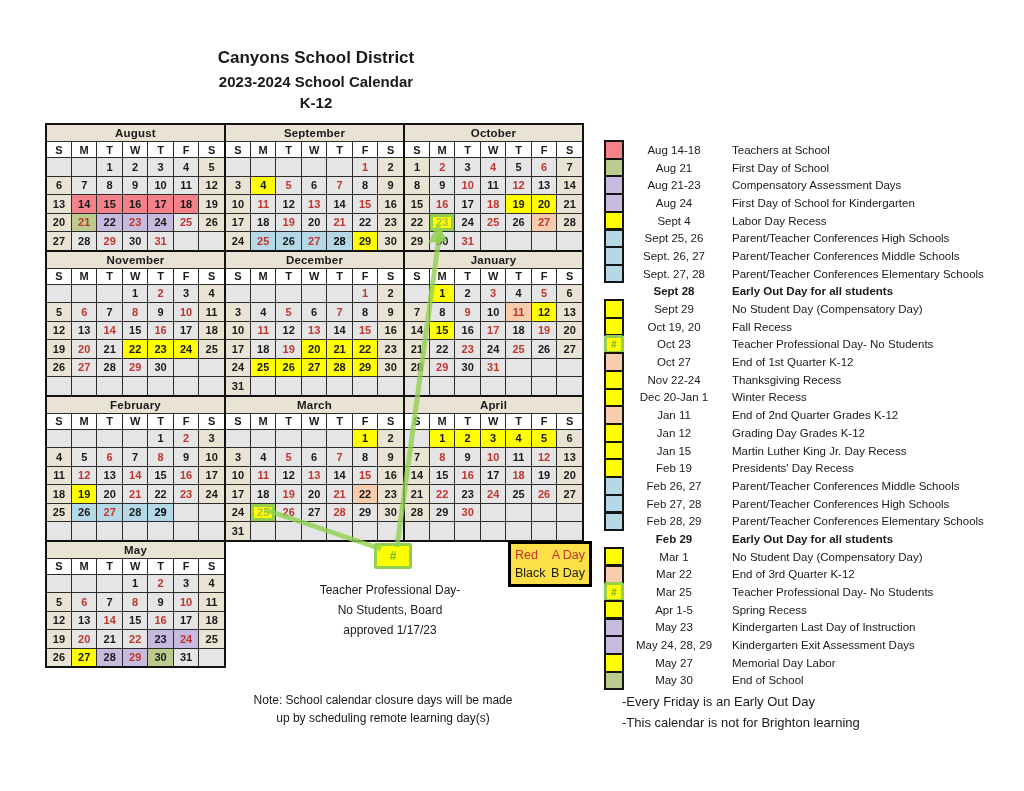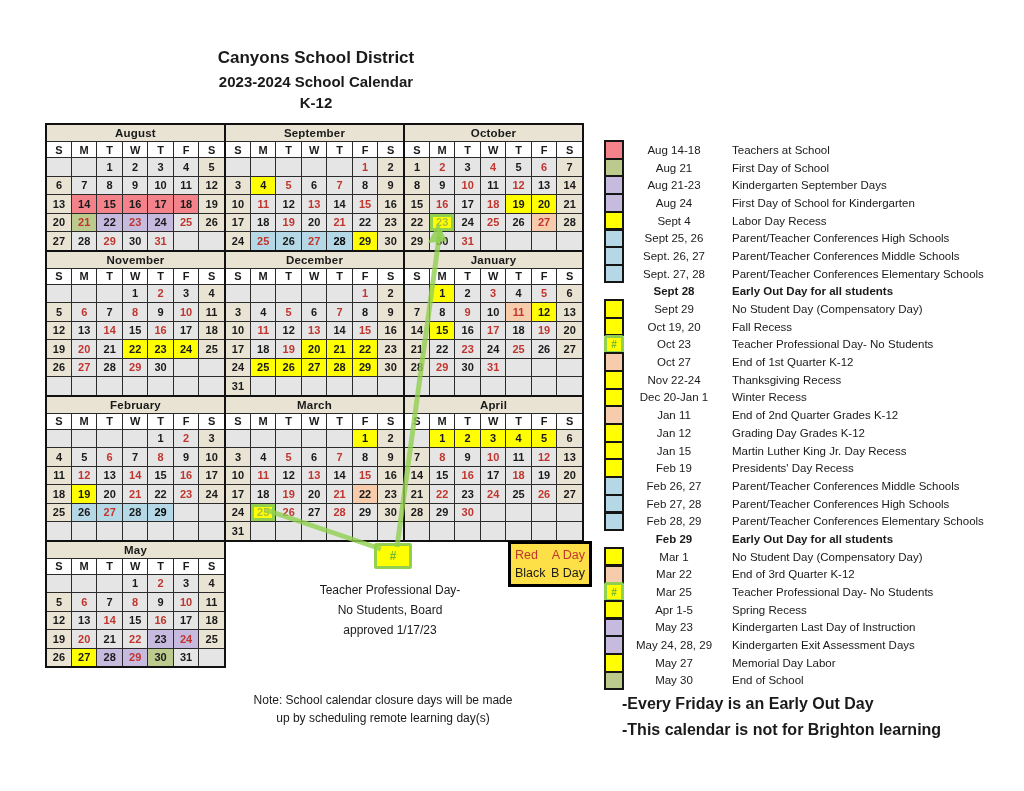--- a/index.html
+++ b/index.html
@@ -66,21 +66,21 @@
   #hash-box{
     position:absolute;left:374px;top:543px;width:32px;height:20px;z-index:3;
     background:var(--yellow);border:3px solid var(--hash_green);border-radius:2px;
     display:flex;align-items:center;justify-content:center;
     color:#76b82a;font-weight:bold;font-size:12px;
   }
   #hash-note{position:absolute;left:290px;top:581px;width:200px;text-align:center;font-size:12px;line-height:1.65;z-index:2;}
 
   
   #note-left{position:absolute;left:248px;top:691px;width:270px;text-align:center;font-size:12px;line-height:1.5;}
-  #notes-right{position:absolute;left:622px;top:691px;font-size:16px;line-height:1.65;font-weight:bold;}
+  #notes-right{position:absolute;left:622px;top:691px;font-size:13px;line-height:1.65;}
 
   
   #overlay{position:absolute;left:0;top:0;width:1024px;height:791px;pointer-events:none;z-index:4;}
 </style>
 </head>
 <body>
 
 <div class="title-block">
   <div class="t1">Canyons School District</div>
   <div class="t2">2023-2024 School Calendar</div>
@@ -769,21 +769,21 @@
       <div class="legend-desc">Teachers at School</div>
     </div>
     <div class="legend-row">
       <div class="swatch c-green"></div>
       <div class="legend-date">Aug 21</div>
       <div class="legend-desc">First Day of School</div>
     </div>
     <div class="legend-row">
       <div class="swatch c-purple"></div>
       <div class="legend-date">Aug 21-23</div>
-      <div class="legend-desc">Kindergarten September Days</div>
+      <div class="legend-desc">Compensatory Assessment Days</div>
     </div>
     <div class="legend-row">
       <div class="swatch c-purple"></div>
       <div class="legend-date">Aug 24</div>
       <div class="legend-desc">First Day of School for Kindergarten</div>
     </div>
     <div class="legend-row">
       <div class="swatch c-yellow"></div>
       <div class="legend-date">Sept 4</div>
       <div class="legend-desc">Labor Day Recess</div>

